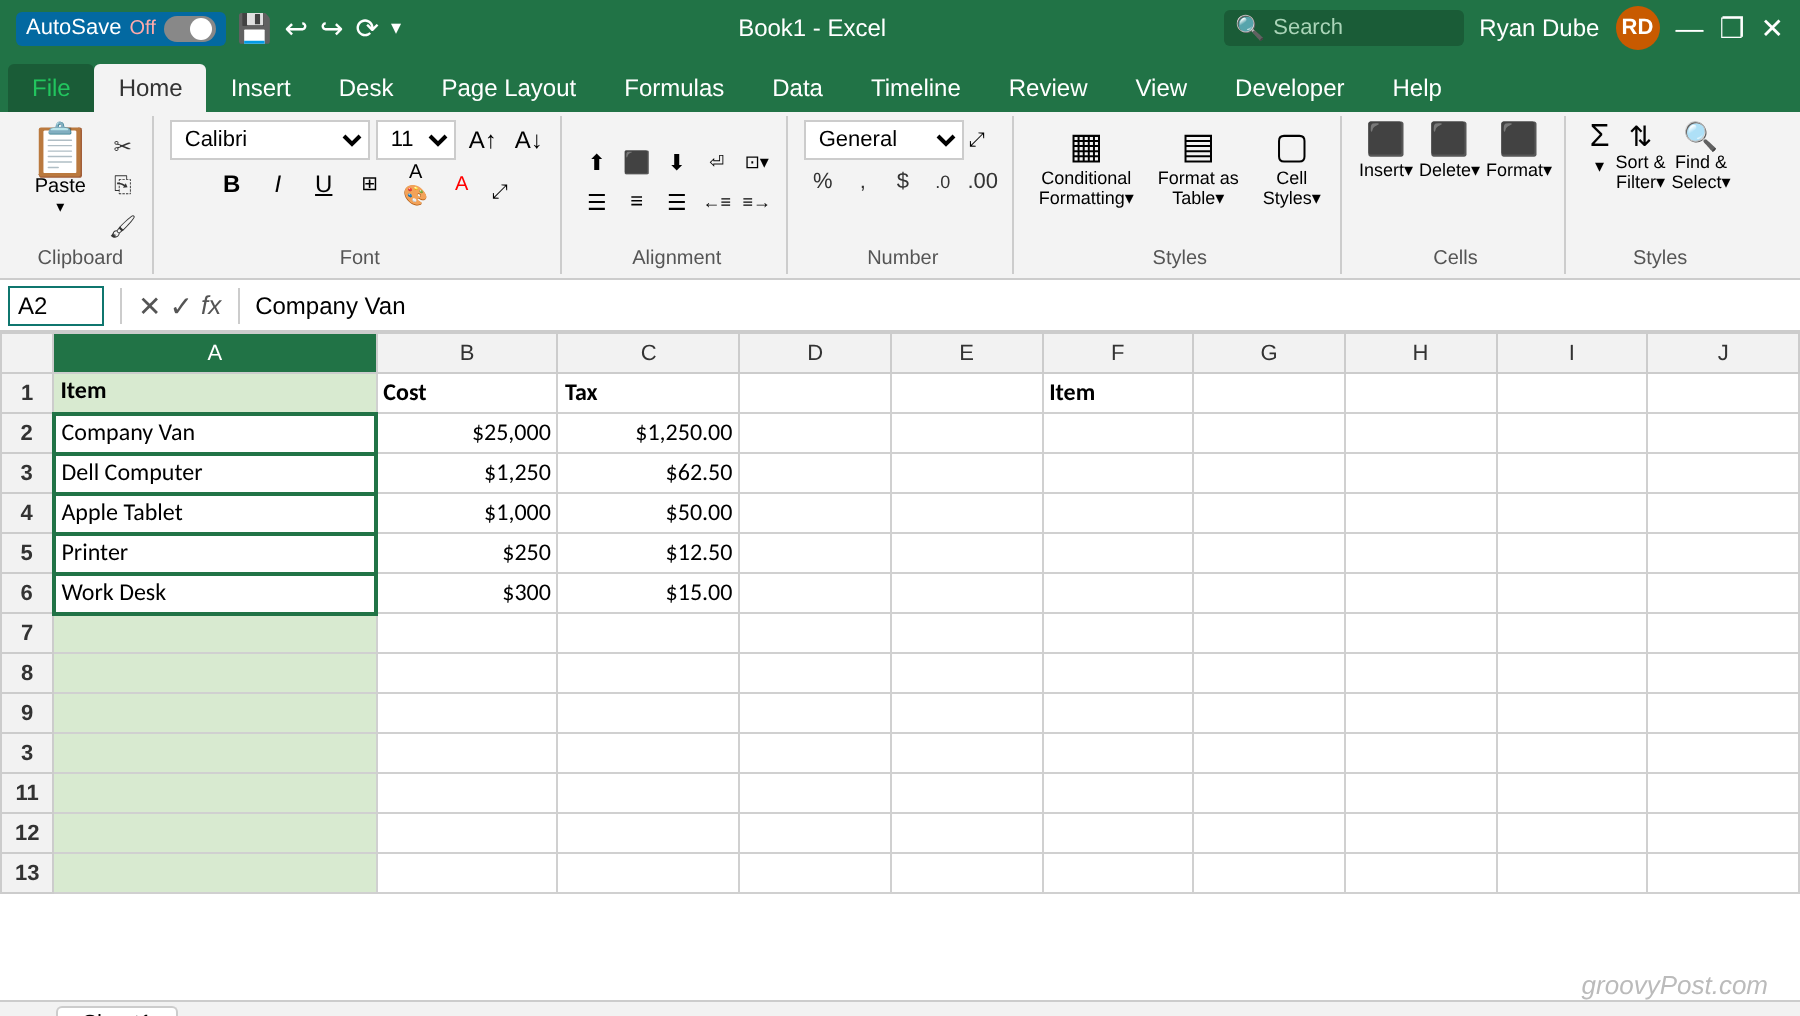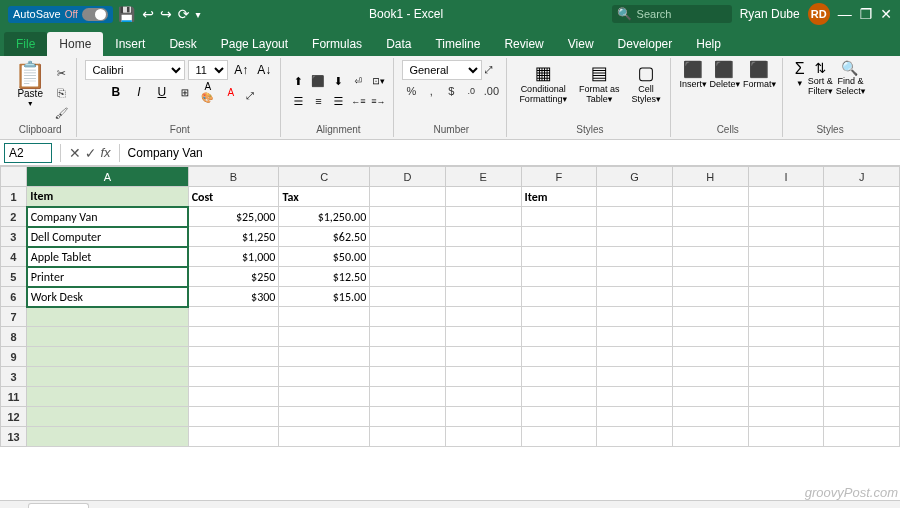--- a/index.html
+++ b/index.html
@@ -145,21 +145,21 @@
     }
     .cell.active-selected { background: white; border: 2px solid #217346; }
     .cell.header-bold { font-weight: bold; }
     .cell.align-right { text-align: right; }
 
     
     .col-a-selected { background: #d8ead0; }
 
     
     .watermark {
-      position: fixed; bottom: 8px; right: 2px;
+      position: fixed; bottom: 8px; right: 16px;
       font-size: 13px; color: #bbb; font-style: italic;
     }
 
     .col-corner {
       background: #f2f2f2; border: 1px solid #ccc; width: 26px;
     }
     .small-btn {
       width: 18px; height: 18px; border: 1px solid transparent; background: transparent;
       cursor: pointer; font-size: 11px; display: flex; align-items: center; justify-content: center;
       border-radius: 2px; color: #333;

